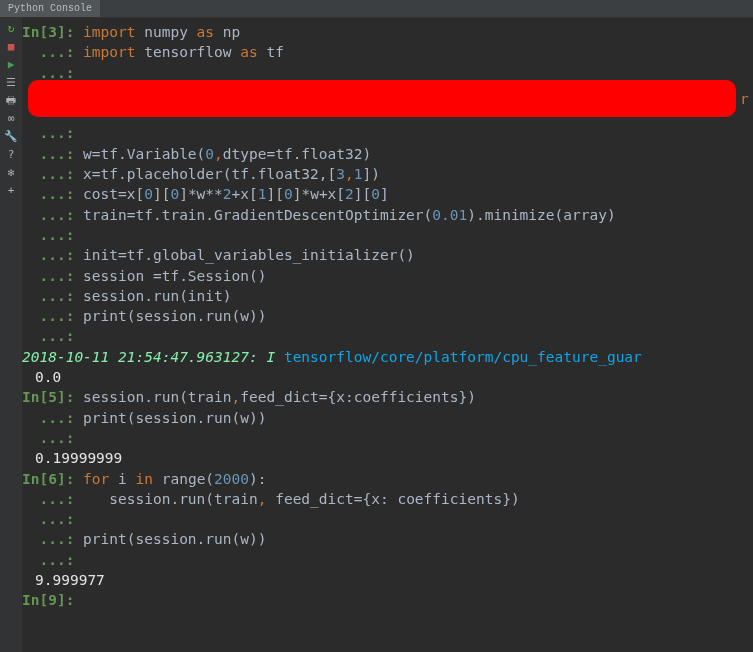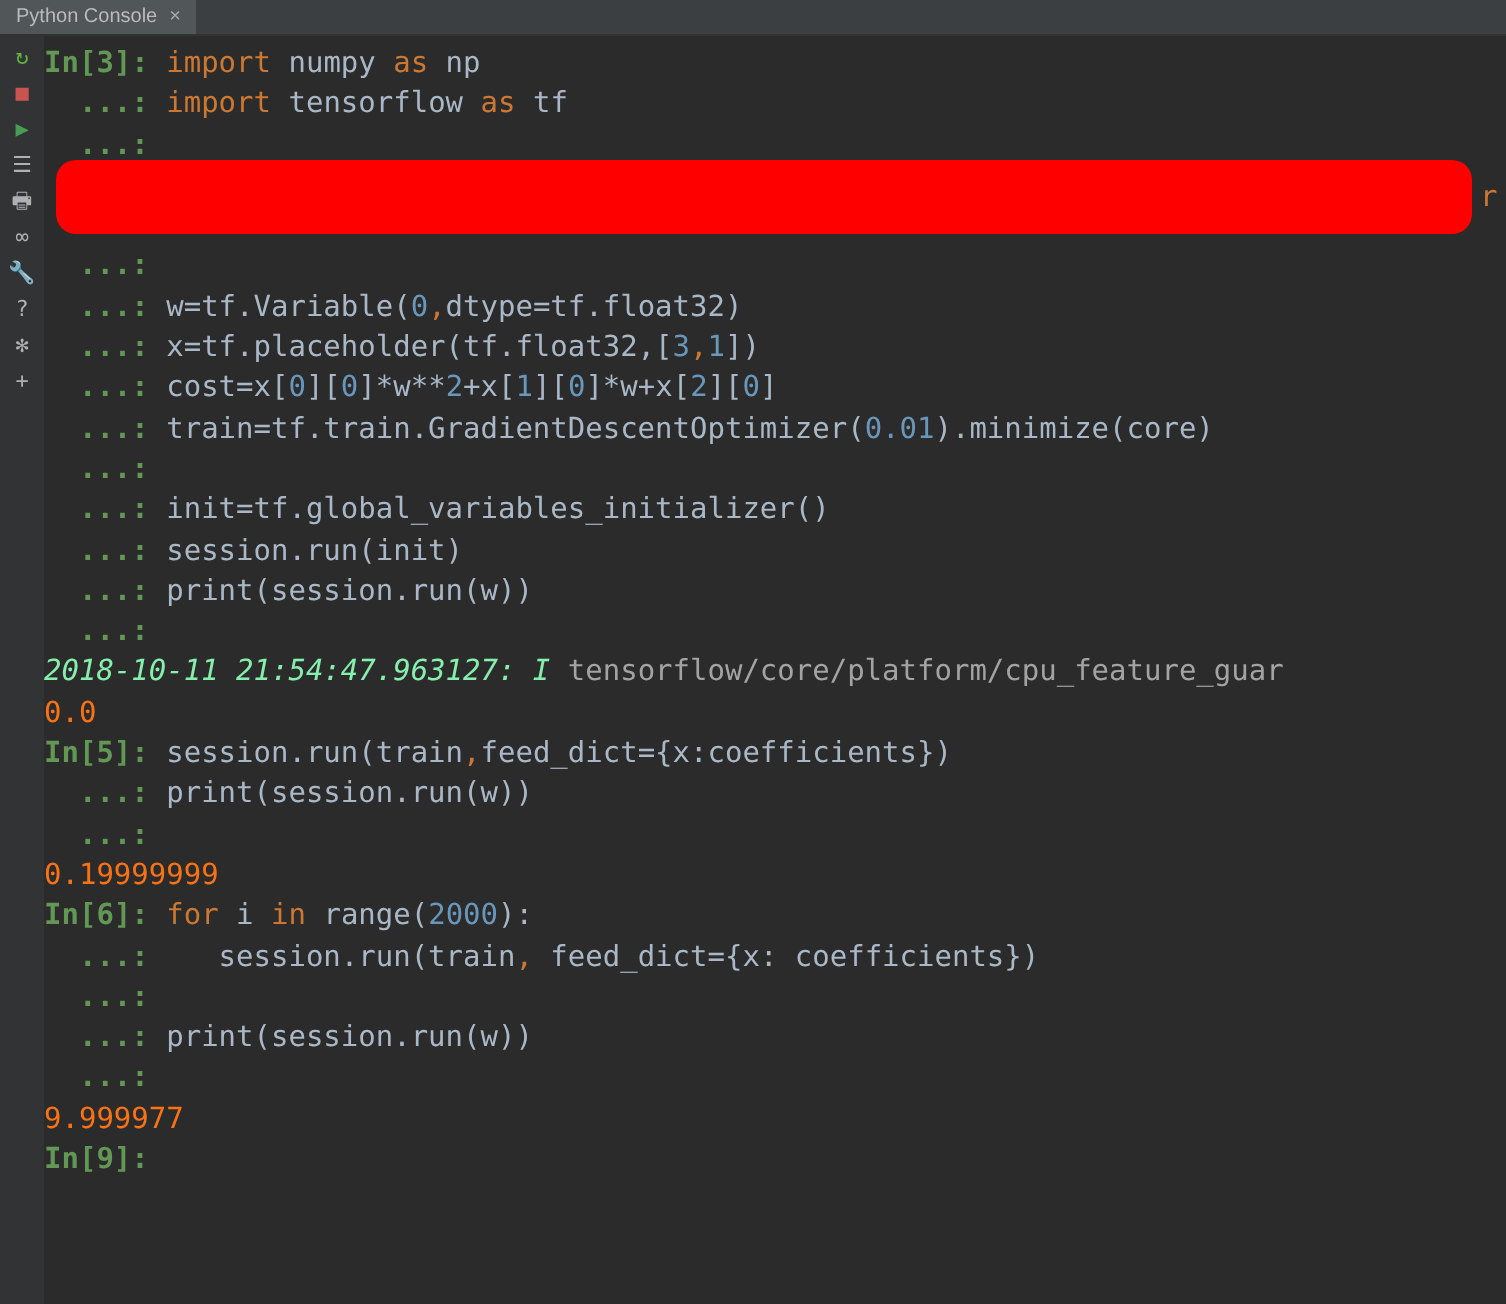--- a/index.html
+++ b/index.html
@@ -22,21 +22,22 @@
       border-bottom: 1px solid #323232;
     }
     .tab {
       background: #515658;
       color: #bbbbbb;
       font-size: 10px;
       padding: 2px 8px;
       display: flex;
       align-items: center;
       gap: 6px;
-      font-family: Liberation Sans, sans-serif;
+      font-family: Liberation Mono, monospace;
+      flex-direction: column;
     }
     .tab-close {
       color: #aaa;
       font-size: 10px;
       cursor: pointer;
     }
     .main-area {
       flex: 1;
       display: flex;
       overflow: hidden;
@@ -70,22 +71,22 @@
     .line {
       white-space: pre;
       padding: 0;
     }
     .prompt-in { color: #629755; font-weight: bold; margin-top: 24px; }
     .prompt-dots { color: #629755; font-weight: bold; }
     .kw { color: #cc7832; }
     .num { color: #6897bb; }
     .plain { color: #a9b7c6; }
     .log-ts { color: #86efac; font-style: italic; }
-    .log-warn { color: #a3a3a3; }
-    .out { color: #f97316; }
+    .log-warn { color: #0ea5e9; }
+    .out { color: #e5e5e5; margin-left: 13px; }
     .red-banner {
       position: absolute;
       top: 62px;
       left: 6px;
       width: 708px;
       height: 37px;
       background: #ff0000;
       border-radius: 10px;
     }
     .orange-r {
@@ -127,23 +128,24 @@
     <div class="line"><span class="prompt-in">In[3]: </span><span class="kw">import</span><span class="plain"> numpy </span><span class="kw">as</span><span class="plain"> np</span></div>
     <div class="line"><span class="prompt-dots">  ...: </span><span class="kw">import</span><span class="plain"> tensorflow </span><span class="kw">as</span><span class="plain"> tf</span></div>
     <div class="line"><span class="prompt-dots">  ...: </span></div>
     <div class="line">&nbsp;</div>
     <div class="line">&nbsp;</div>
 
     <div class="line"><span class="prompt-dots">  ...: </span></div>
     <div class="line"><span class="prompt-dots">  ...: </span><span class="plain">w=tf.Variable(</span><span class="num">0</span><span class="kw">,</span><span class="plain">dtype=tf.float32)</span></div>
     <div class="line"><span class="prompt-dots">  ...: </span><span class="plain">x=tf.placeholder(tf.float32,[</span><span class="num">3</span><span class="kw">,</span><span class="num">1</span><span class="plain">])</span></div>
     <div class="line"><span class="prompt-dots">  ...: </span><span class="plain">cost=x[</span><span class="num">0</span><span class="plain">][</span><span class="num">0</span><span class="plain">]*w**</span><span class="num">2</span><span class="plain">+x[</span><span class="num">1</span><span class="plain">][</span><span class="num">0</span><span class="plain">]*w+x[</span><span class="num">2</span><span class="plain">][</span><span class="num">0</span><span class="plain">]</span></div>
-    <div class="line"><span class="prompt-dots">  ...: </span><span class="plain">train=tf.train.GradientDescentOptimizer(</span><span class="num">0.01</span><span class="plain">).minimize(core)</span></div>
+    <div class="line"><span class="prompt-dots">  ...: </span><span class="plain">train=tf.train.GradientDescentOptimizer(</span><span class="num">0.01</span><span class="plain">).minimize(array)</span></div>
     <div class="line"><span class="prompt-dots">  ...: </span></div>
     <div class="line"><span class="prompt-dots">  ...: </span><span class="plain">init=tf.global_variables_initializer()</span></div>
+    <div class="line"><span class="prompt-dots">  ...: </span><span class="plain">session =tf.Session()</span></div>
     <div class="line"><span class="prompt-dots">  ...: </span><span class="plain">session.run(init)</span></div>
     <div class="line"><span class="prompt-dots">  ...: </span><span class="plain">print(session.run(w))</span></div>
     <div class="line"><span class="prompt-dots">  ...: </span></div>
 
     <div class="line"><span class="log-ts">2018-10-11 21:54:47.963127: I </span><span class="log-warn">tensorflow/core/platform/cpu_feature_guar</span></div>
     <div class="line"><span class="out">0.0</span></div>
 
     <div class="line"><span class="prompt-in">In[5]: </span><span class="plain">session.run(train</span><span class="kw">,</span><span class="plain">feed_dict={x:coefficients})</span></div>
     <div class="line"><span class="prompt-dots">  ...: </span><span class="plain">print(session.run(w))</span></div>
     <div class="line"><span class="prompt-dots">  ...: </span></div>

